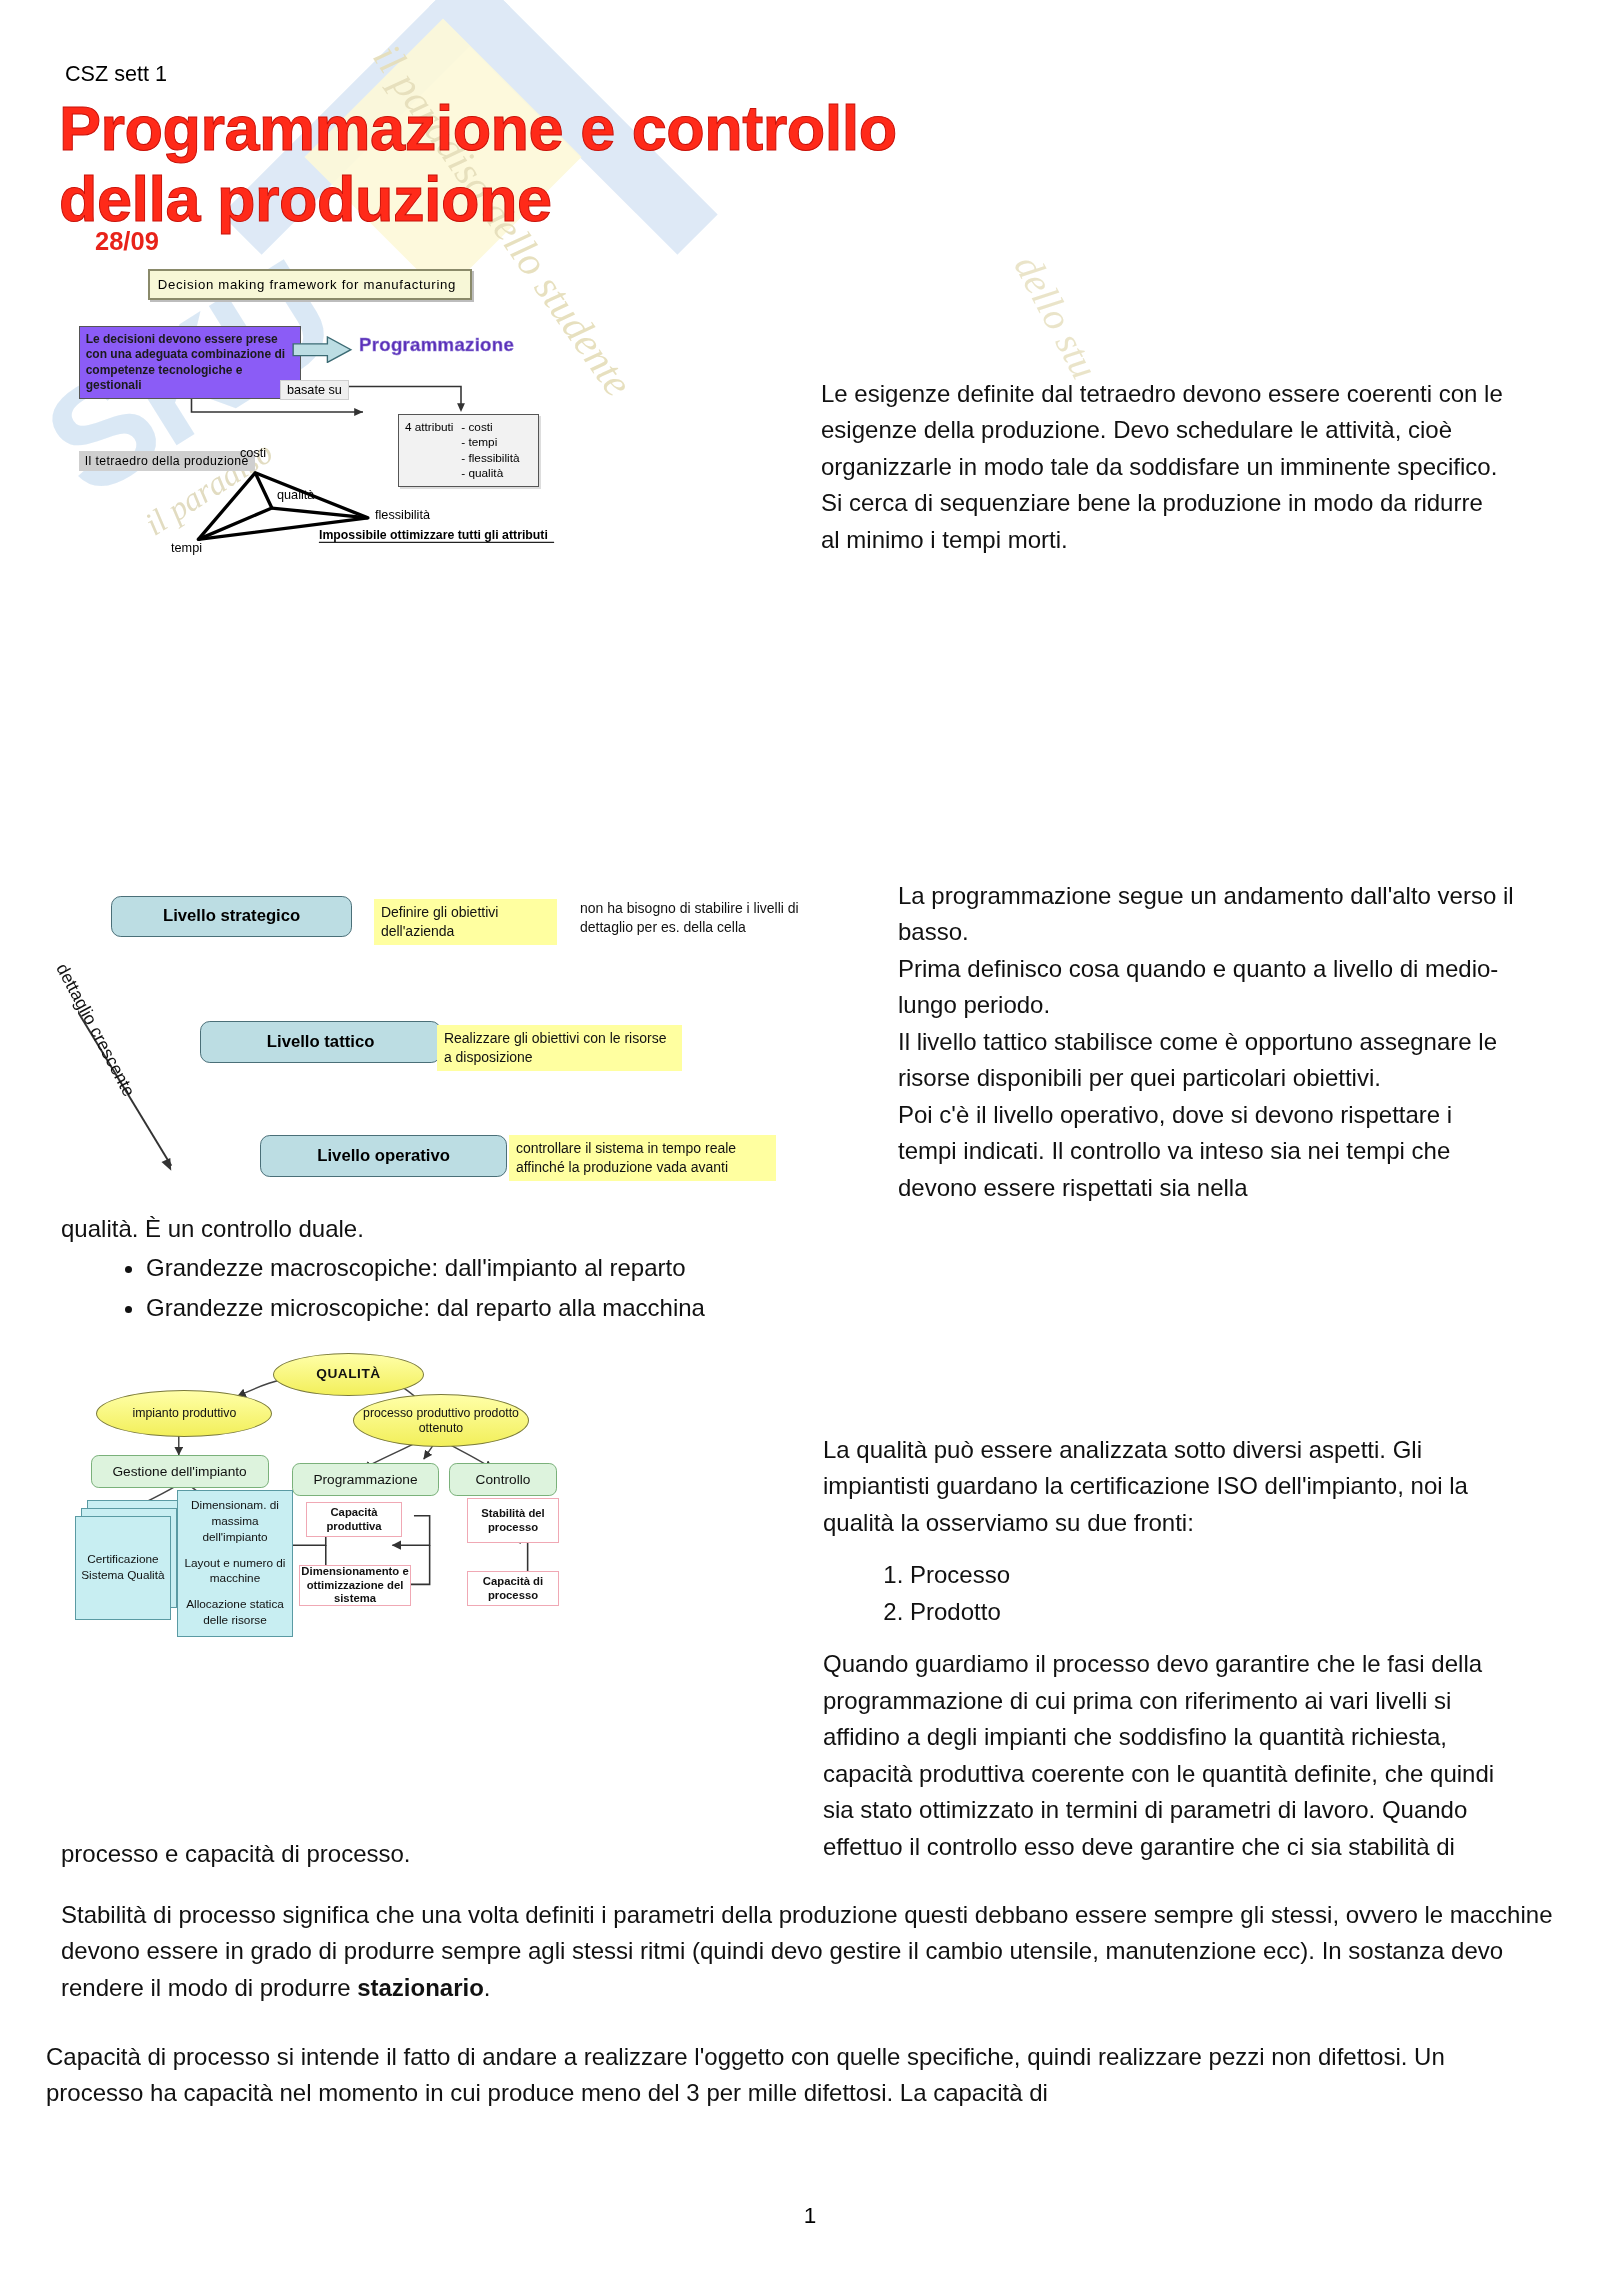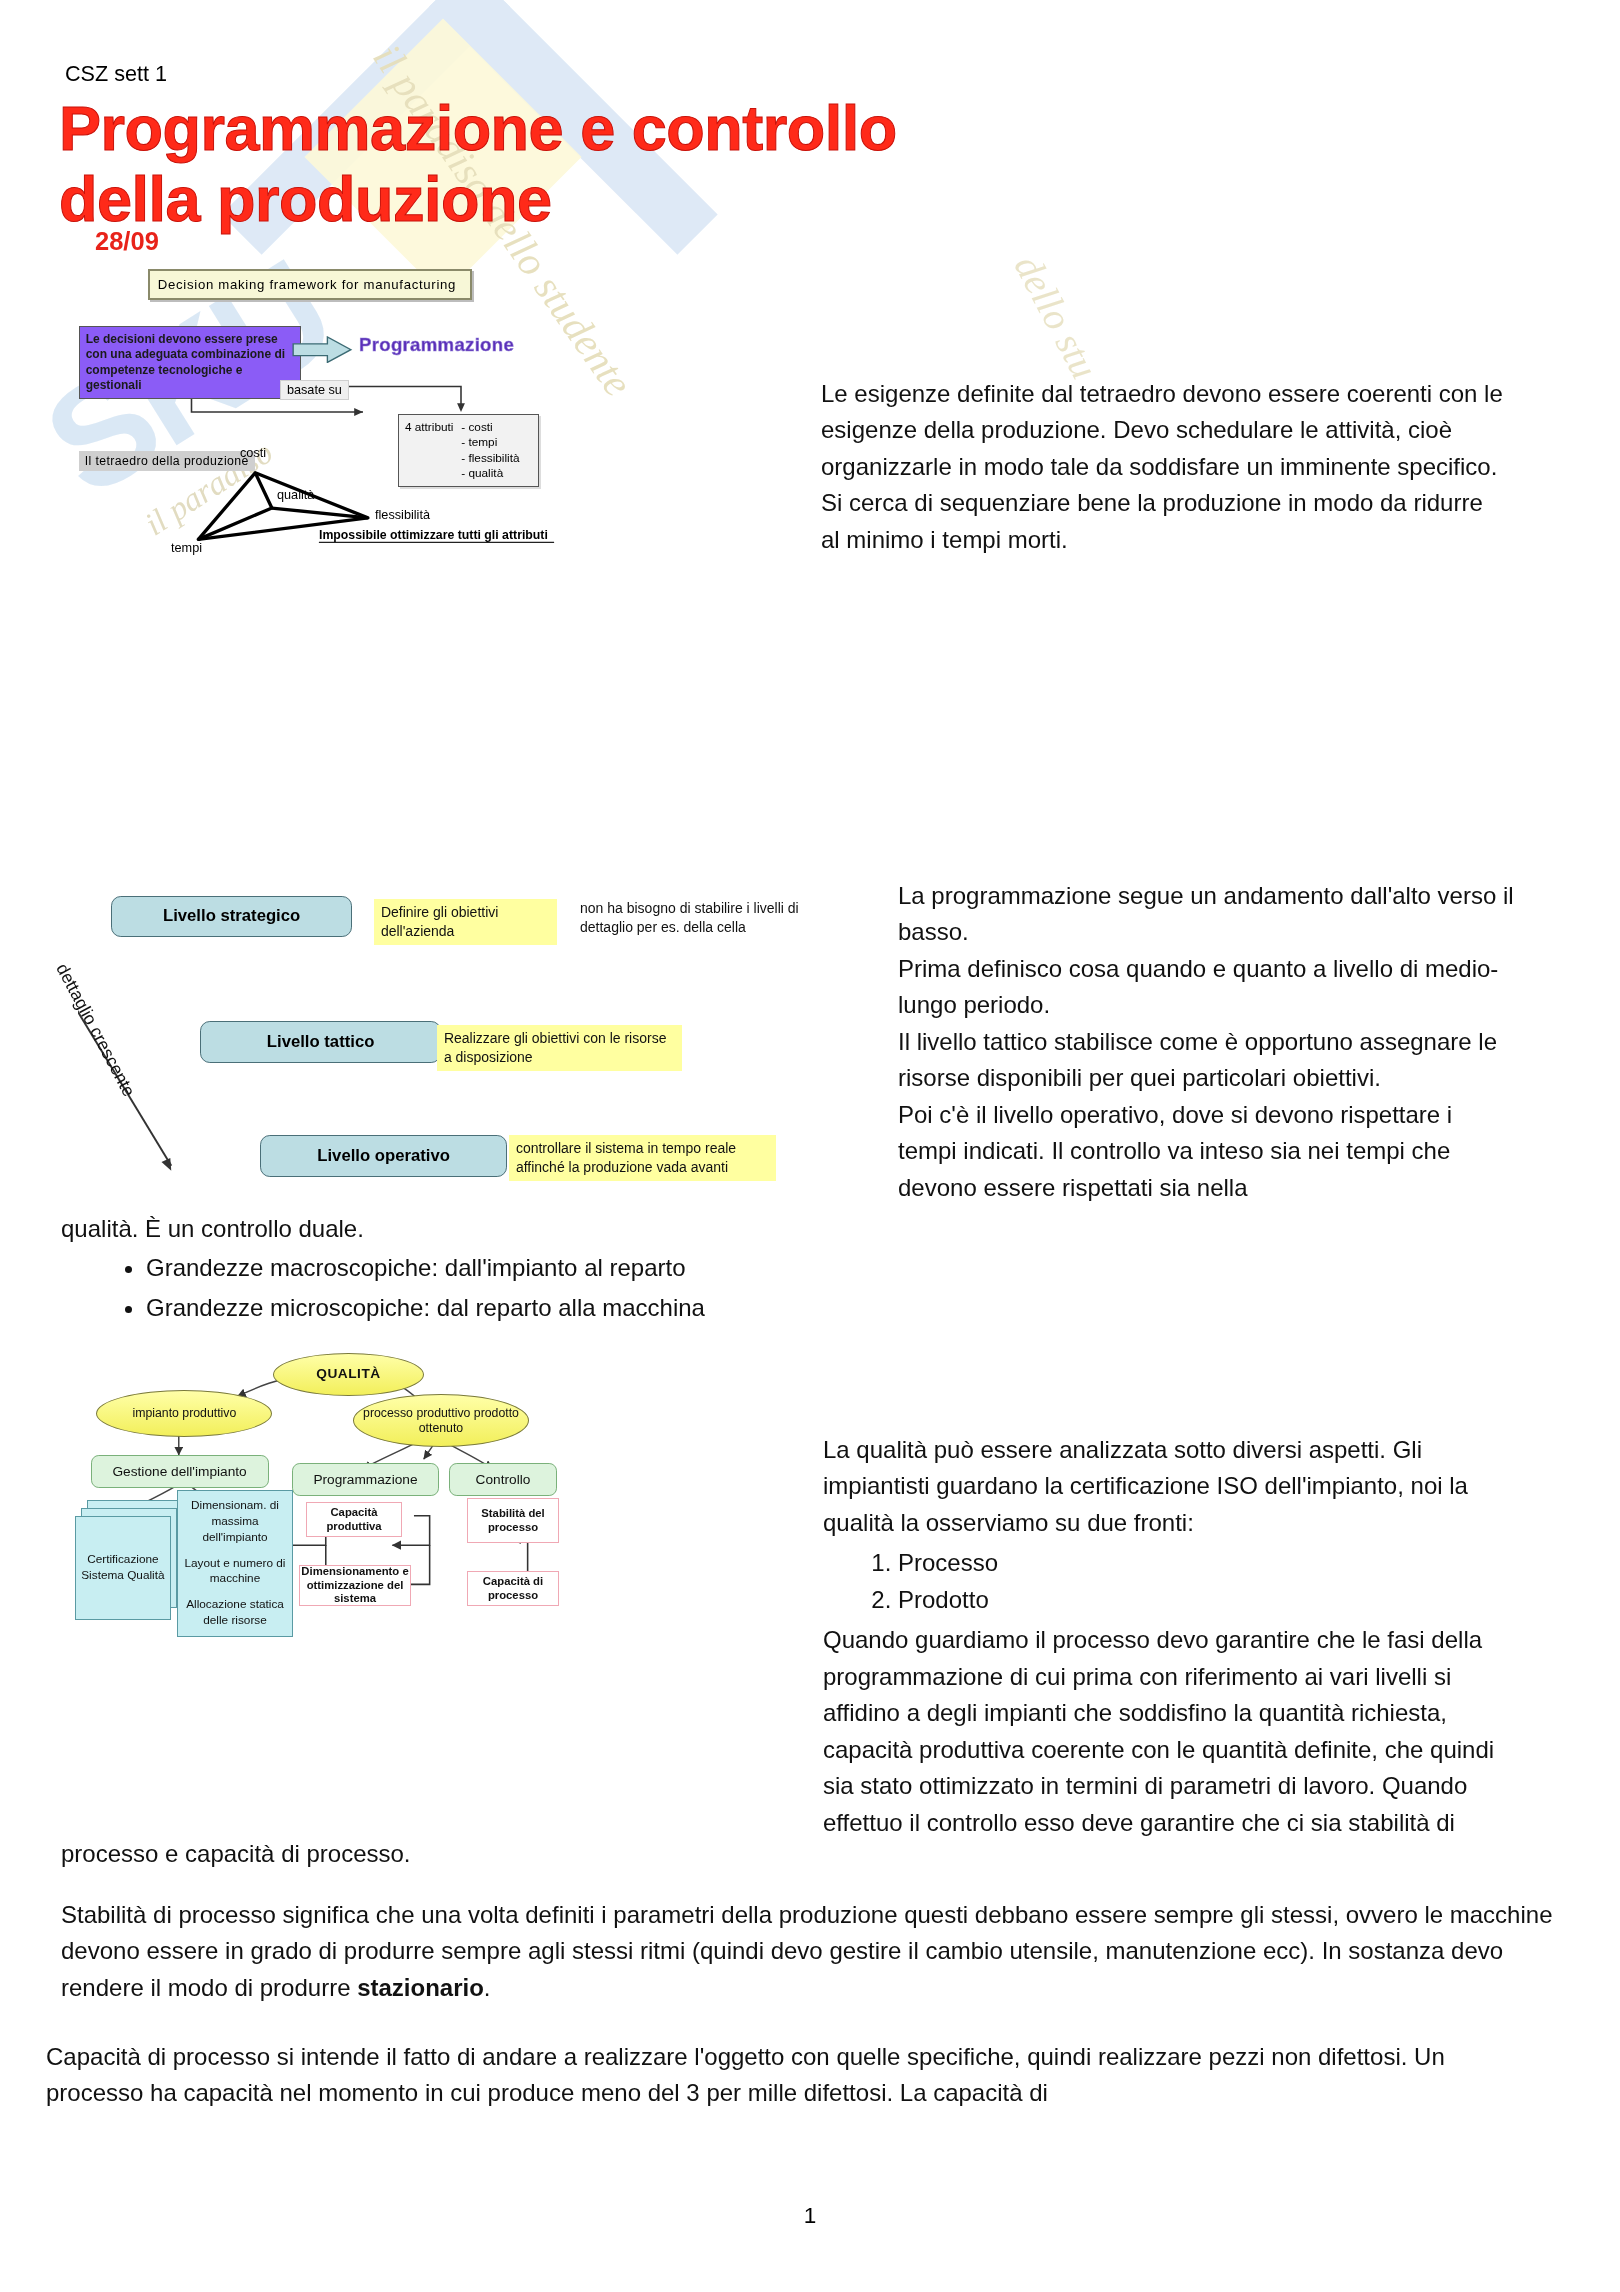--- a/index.html
+++ b/index.html
@@ -100,21 +100,21 @@
     position:absolute; left:9.8px; top:186px;
     background:#cfcfcf; font-size:12.3px; padding:2.9px 5.9px; letter-spacing:0.4px;
   }
   .dm-svg { position:absolute; left:0; top:0; }
 
   
   .body-text { font-size:24px; line-height:1.52; color:#111; }
   .col-right-1 { position:absolute; left:821px; top:376px; width:686px; }
   .col-right-2 { position:absolute; left:898px; top:878px; width:617px; }
   .col-right-3 { position:absolute; left:823px; top:1432px; width:696px; }
-  .ol-plain { margin:4px; padding-left:71px; }
+  .ol-plain { margin:16px; padding-left:71px; }
   .ol-plain li { margin:0; }
 
   
   .dia2 { position:absolute; left:78px; top:872px; width:784px; height:333px; }
   .lvl-box {
     position:absolute; background:#bcdde3; border:1.5px solid #4a6f78;
     border-radius:9.8px; font-size:16.7px; font-weight:bold; text-align:center;
     padding:9.8px 17.6px; color:#000;
   }
   .lvl-note {

